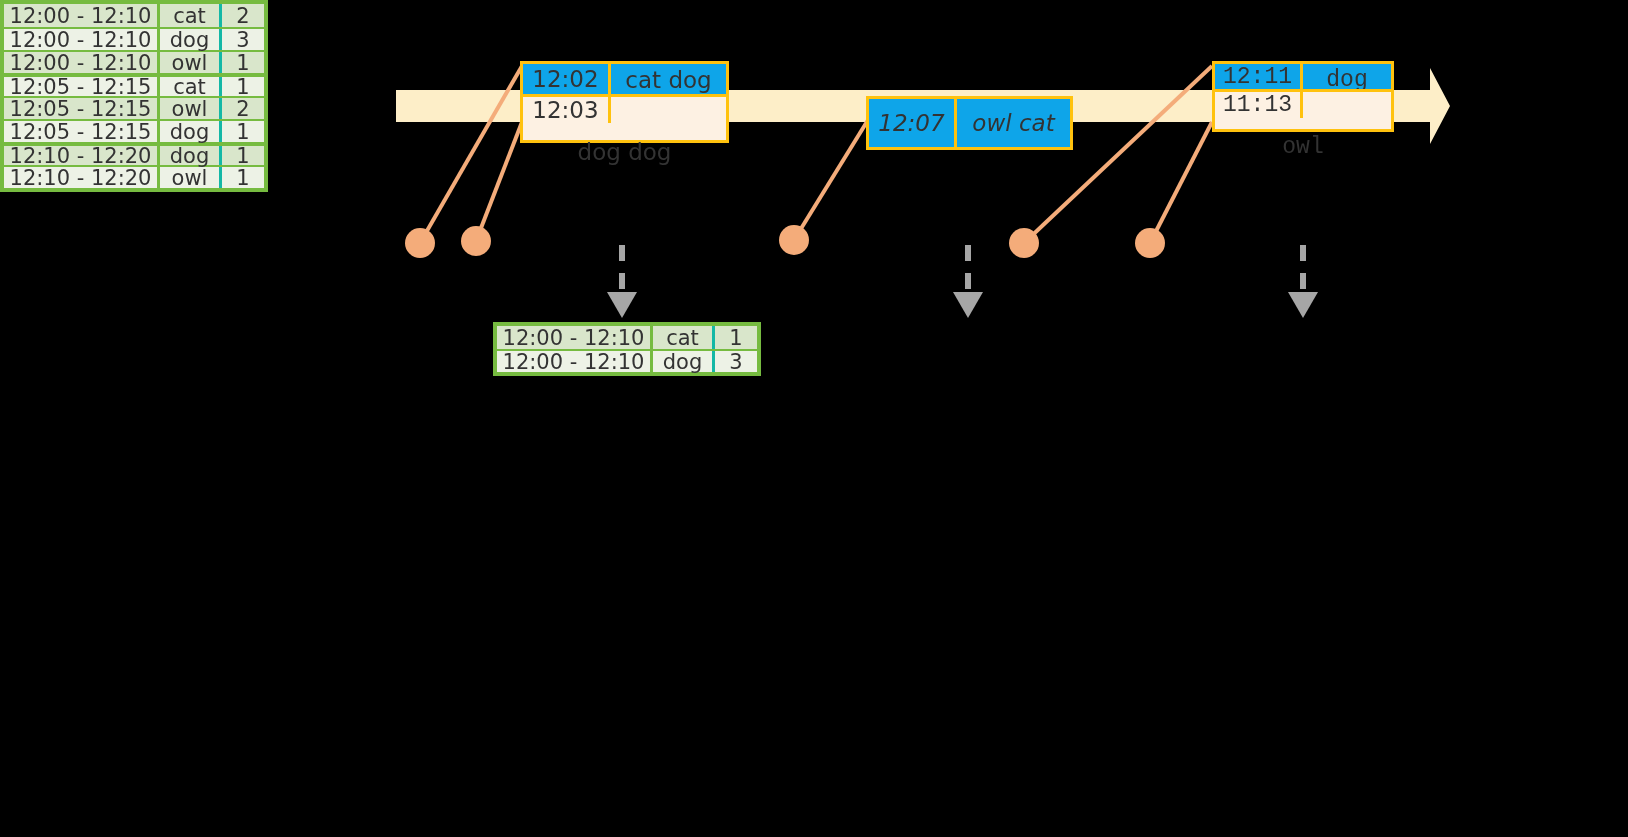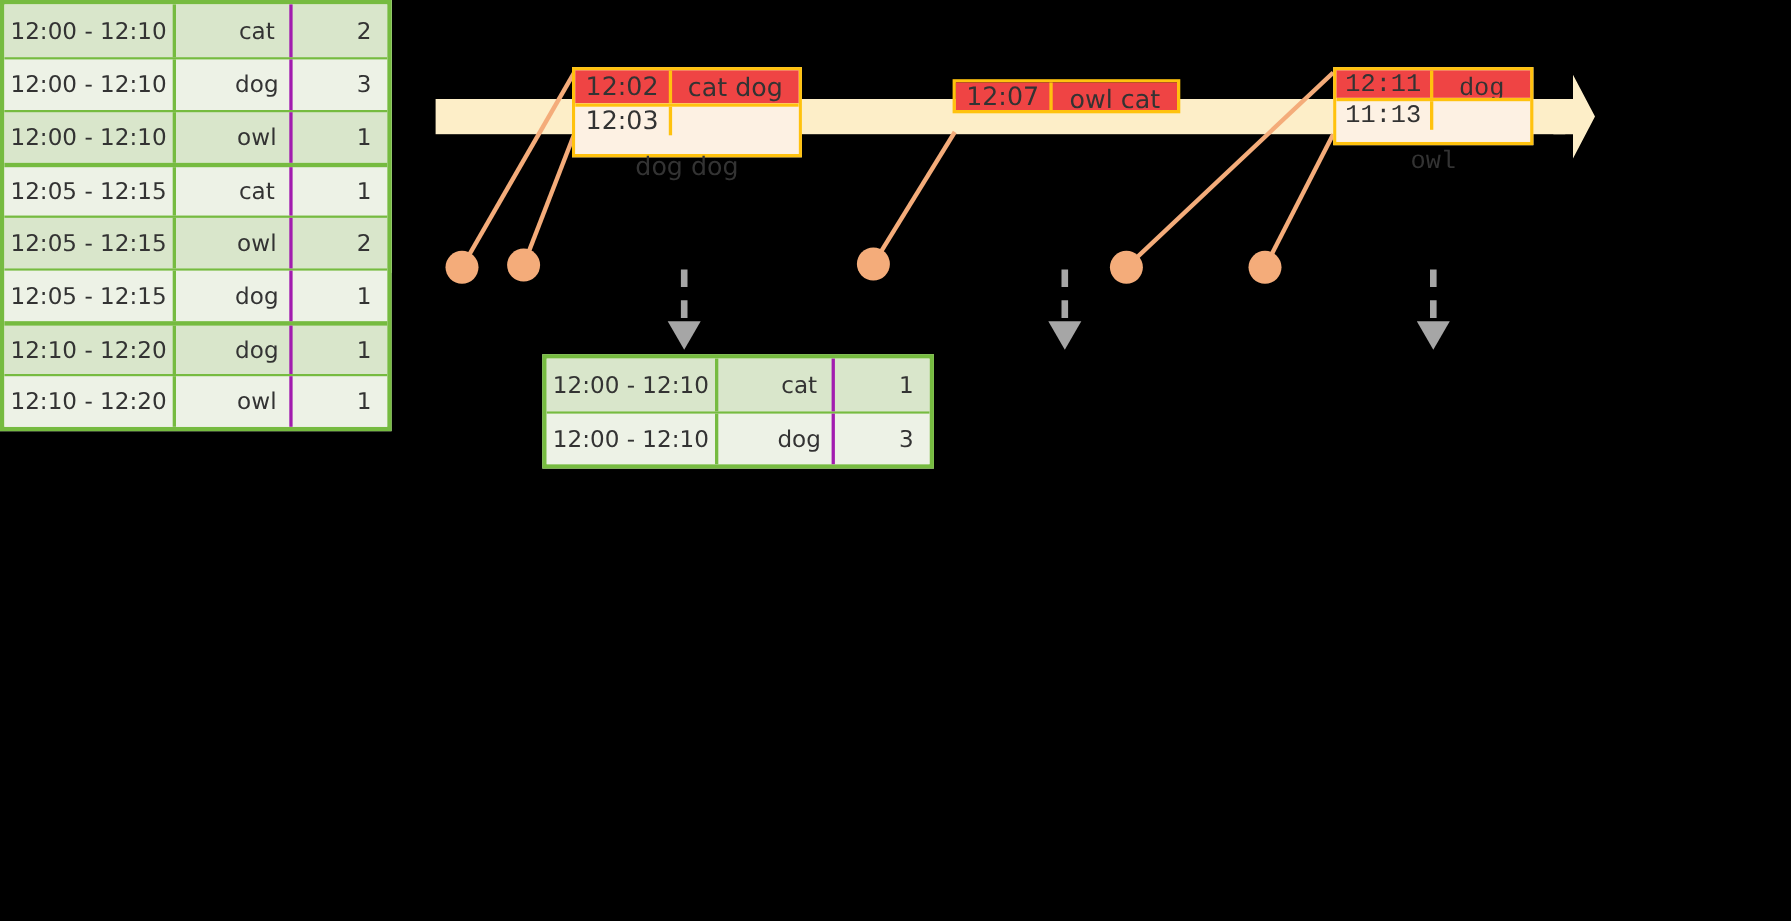--- a/index.html
+++ b/index.html
@@ -51,78 +51,77 @@
   }
   .event-row {
     display: flex;
     flex: 1 1 auto;
     min-height: 0;
   }
   .event-row + .event-row {
     border-top: 3px solid #ffc20e;
     flex-direction: column;
   }
-  .event-row.shade-a { background: #ef4444; }
+  .event-row.shade-a { background: #0ea5e9; }
   .event-row.shade-b { background: #fdf1e3; }
 
   .event-cell {
     display: flex;
     align-items: center;
     justify-content: center;
     box-sizing: border-box;
     color: #333333;
     font-size: 23px;
     white-space: nowrap;
   }
   .event-cell.time { width: 88px; border-right: 3px solid #ffc20e; }
   .event-cell.words { flex: 1 1 auto; padding: 16px 14px; }
 
   #box-a { left: 520px; top: 61px;  width: 209px; height: 82px; }
-  #box-b { left: 866px; top: 72px;  width: 207px; height: 31px; }
+  #box-b { left: 866px; top: 96px;  width: 207px; height: 54px; font-style: italic; }
   #box-c { left: 1212px; top: 61px; width: 182px; height: 71px; font-family: Liberation Mono, monospace; }
 
   
   .connectors {
     position: absolute;
     left: 0; top: 0;
     width: 1628px;
     height: 837px;
     pointer-events: none;
   }
 
   
   .result-table {
     position: absolute;
     border: 4px solid #76bb40;
     box-sizing: border-box;
     background: #edf2e6;
   }
   .rt-row {
     display: flex;
-    height: 48px;
-    box-sizing: border-box;
-    gap: 44px;
+    height: 23px;
+    box-sizing: border-box;
   }
   .rt-row.odd  { background: #d9e6cb; }
   .rt-row.even { background: #edf2e6; }
   .rt-row + .rt-row { border-top: 2px solid #76bb40; }
   .rt-row.group-start + .rt-row,
   .rt-row.group-break { border-top-width: 4px; }
 
   .rt-cell {
     display: flex;
     align-items: center;
     justify-content: center;
     box-sizing: border-box;
     color: #333333;
     font-size: 21px;
     white-space: nowrap;
   }
   .rt-cell.window { width: 156px; border-right: 3px solid #76bb40; }
-  .rt-cell.word   { width: 62px;  border-right: 3px solid #a21caf; }
+  .rt-cell.word   { width: 62px;  border-right: 3px solid #14b8a6; }
   .rt-cell.count  { width: 42px; }
 
   #table-1 { left: 493px;  top: 322px; }
   #table-2 { left": 0; }
   #table-2 { left: 840px;  top: 322px; }
   #table-3 { left: 1175px; top: 322px; }
 
   /* sizes tuned per-table via width of window cell */
   #table-2 .rt-cell.window { width: 166px; }
   #table-3 .rt-cell.window { width: 166px; }

